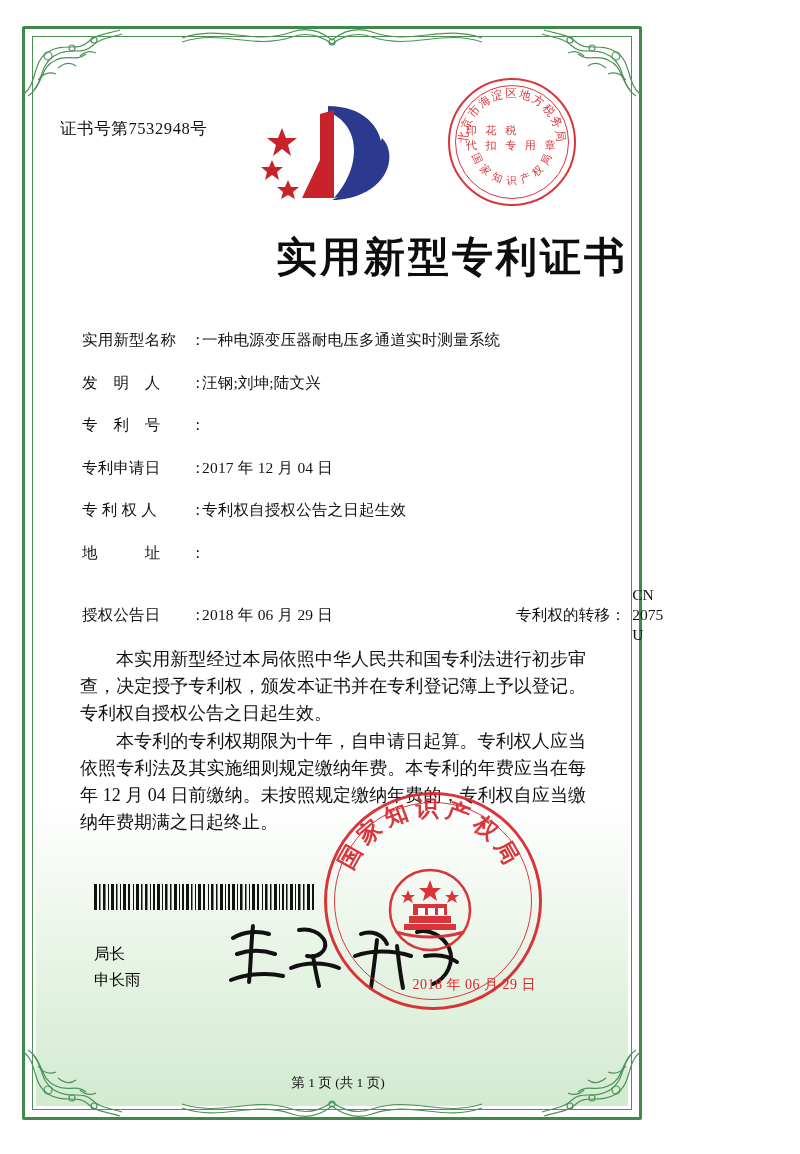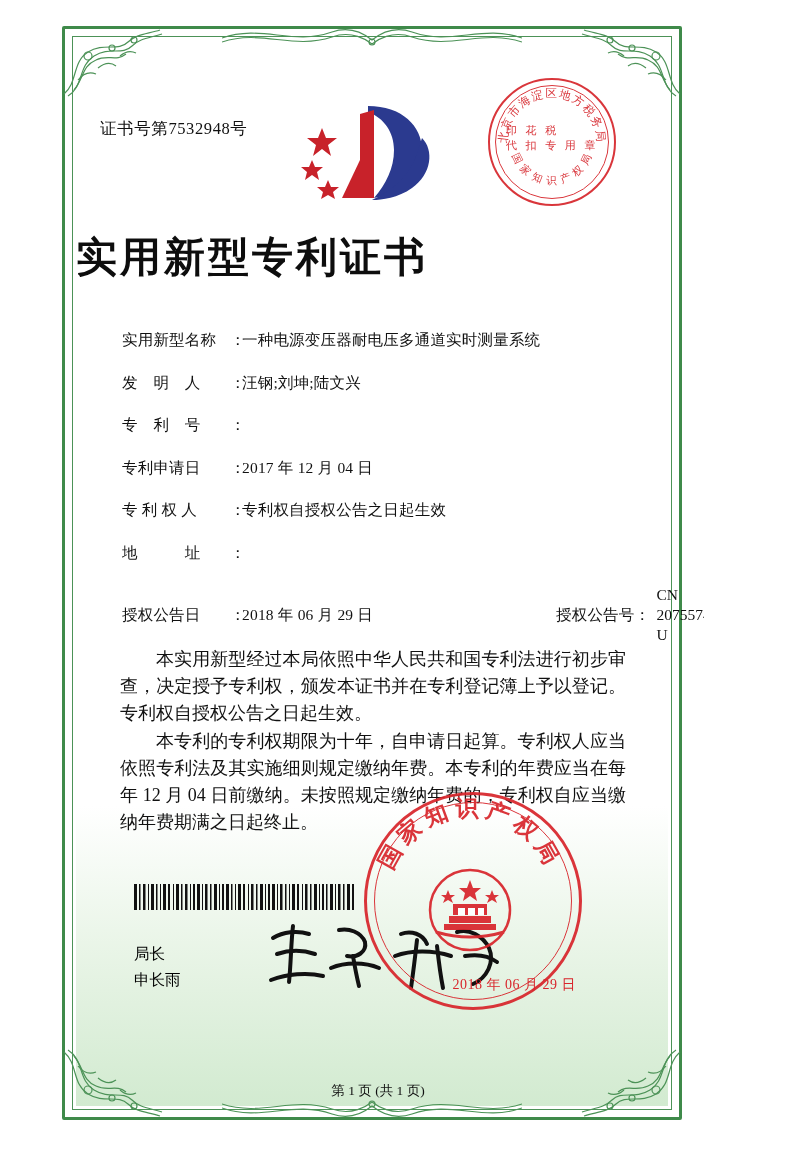--- a/index.html
+++ b/index.html
@@ -9,21 +9,20 @@
   }
   body {
     font-family: "Liberation Serif", "DejaVu Serif", serif;
   }
   .page {
     position: relative;
     width: 664px;
     height: 1154px;
     background: #ffffff;
     overflow: hidden;
-    margin-left: 40px;
   }
   
   .border-outer {
     position: absolute;
     left: 22px;
     top: 26px;
     right: 22px;
     bottom: 34px;
     border: 3px solid #3f8a4a;
     border-radius: 2px;
@@ -123,21 +122,21 @@
     line-height: 15px;
     letter-spacing: 1px;
     font-family: Liberation Mono, monospace;
   }
 
   .title {
     position: absolute;
     left: 0;
     right: 0;
     top: 190px;
-    text-align: left;
+    text-align: right;
     font-size: 41px;
     font-weight: bold;
     letter-spacing: 3px;
     color: #0d0d0d;
     font-family: "Liberation Serif", "DejaVu Serif", serif;
   }
 
   .fields {
     position: absolute;
     left: 46px;
@@ -243,21 +242,21 @@
     bottom: 112px;
     font-size: 14px;
     color: #d8262c;
     letter-spacing: 0.5px;
   }
 
   .footer {
     position: absolute;
     left: 0;
     right: 0;
-    bottom: 6px;
+    bottom: 14px;
     text-align: center;
     font-size: 13.5px;
     color: #111;
     padding-left: 12px;
   }
 </style>
 </head>
 <body>
 
 <div class="page">
@@ -415,21 +414,21 @@
         <div class="fvalue">专利权自授权公告之日起生效</div>
       </div>
       <div class="frow">
         <div class="flabel">地　　　址</div>
         <div class="fcolon">：</div>
       </div>
       <div class="frow split">
         <div class="flabel">授权公告日</div>
         <div class="fcolon">：</div>
         <div class="fvalue">2018 年 06 月 29 日</div>
-        <div class="flabel2">授权公告号</div>
+        <div class="flabel2">专利权的转移</div>
         <div class="fcolon">：</div>
         <div class="fvalue2">CN 207557407 U</div>
       </div>
     </div>
 
     <div class="paras">
       <p>本实用新型经过本局依照中华人民共和国专利法进行初步审查，决定授予专利权，颁发本证书并在专利登记簿上予以登记。专利权自授权公告之日起生效。</p>
       <p>本专利的专利权期限为十年，自申请日起算。专利权人应当依照专利法及其实施细则规定缴纳年费。本专利的年费应当在每年 12 月 04 日前缴纳。未按照规定缴纳年费的，专利权自应当缴纳年费期满之日起终止。</p>
     </div>
 

